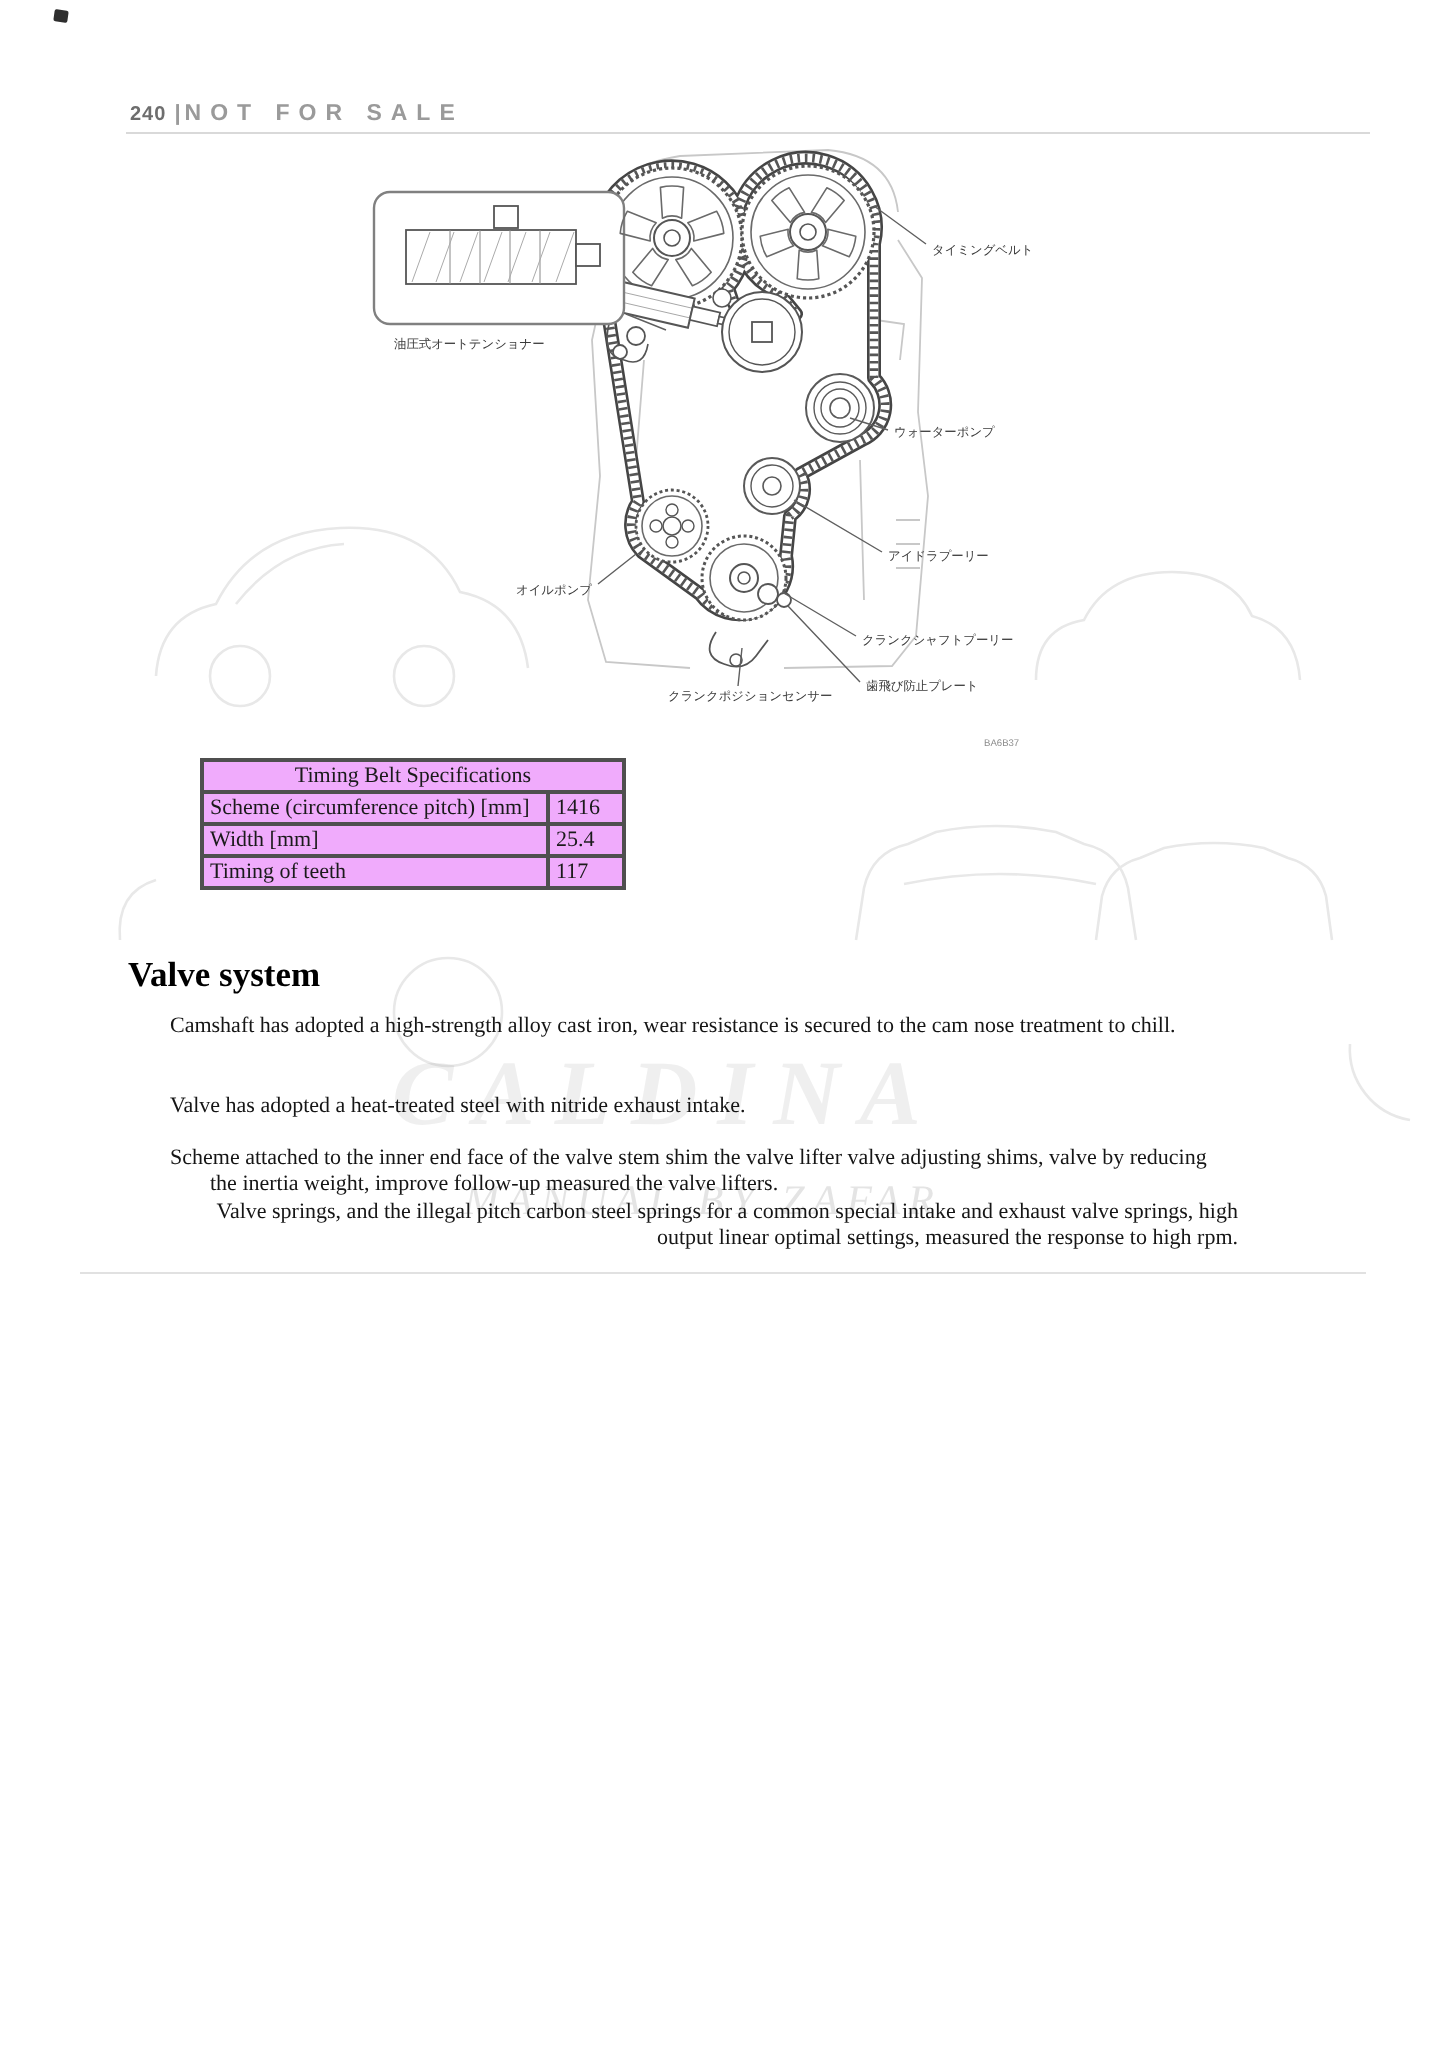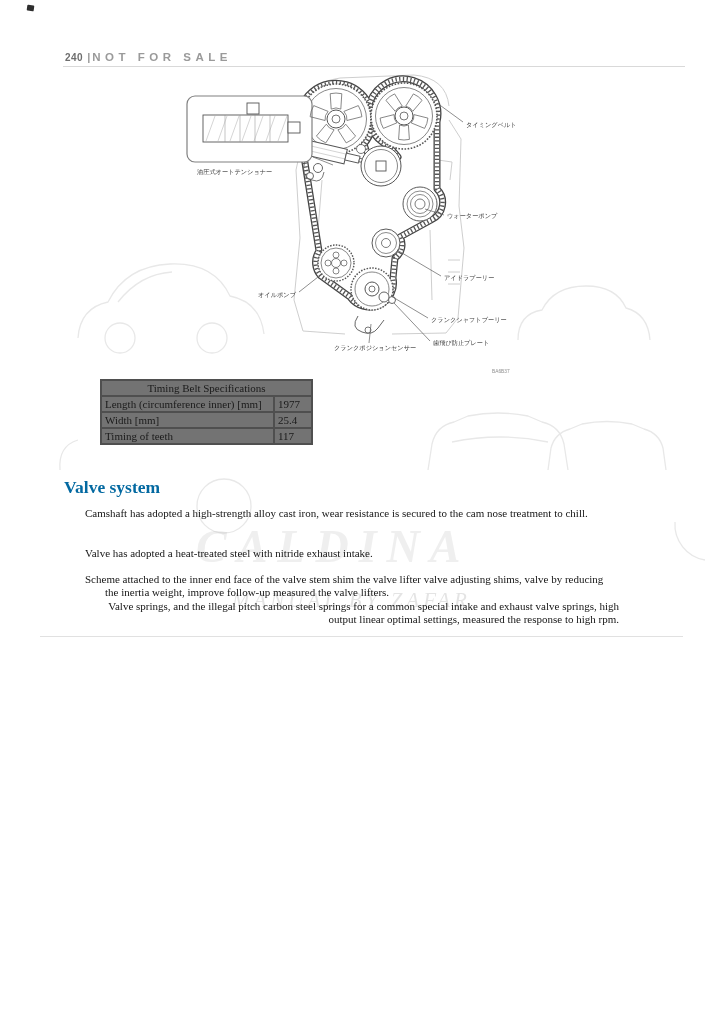--- a/index.html
+++ b/index.html
@@ -12,27 +12,27 @@
   .hdr .ttl{font-size:11.5px;font-weight:bold;letter-spacing:4.5px;color:#9a9a9a;}
   .hdr-rule{position:absolute;top:66px;left:63px;right:38px;border-top:1px solid #d9d9d9;}
   .speck{position:absolute;left:27px;top:5px;width:7px;height:6px;background:#2e2e2e;border-radius:1px;transform:rotate(8deg);}
   
   .diagram{position:absolute;left:75px;top:65px;width:555px;height:320px;}
   .bg-art{position:absolute;left:0;top:0;width:723px;height:1024px;pointer-events:none;}
   .jp{font-family:"Liberation Sans",sans-serif;font-size:6.2px;fill:#3a3a3a;}
   .figcode{font-family:"Liberation Sans",sans-serif;font-size:4.8px;fill:#8d8d8d;}
   
   .spec-table{position:absolute;left:100px;top:379px;border-collapse:separate;border-spacing:0;
-              border:1px solid #4f4f4f;font-size:11px;background:#737373;}
+              border:1px solid #4f4f4f;font-size:11px;background:#f0abfc;}
   .spec-table th,.spec-table td{border:1px solid #4f4f4f;padding:0 3px;height:14px;font-weight:normal;line-height:14px;}
   .spec-table th{text-align:center;}
   .spec-table td.lbl{width:165px;}
   .spec-table td.val{width:30px;}
   
-  .heading{position:absolute;left:64px;top:462px;font-size:17.5px;font-weight:bold;color:#0369a1;}
+  .heading{position:absolute;left:64px;top:462px;font-size:17.5px;font-weight:bold;color:#000000;}
   .para{position:absolute;left:105px;width:514px;text-indent:-20px;font-size:11px;line-height:13px;color:#151515;}
   .p0{top:496px;} .p1{top:536px;} .p2{top:562px;} .p3{top:589px;text-align:right;}
   
   .wm1{position:absolute;left:196px;top:520px;font-size:46px;font-style:italic;font-weight:bold;
        letter-spacing:10px;color:rgba(130,130,130,0.13);font-family:Liberation Serif, serif;white-space:nowrap;}
   .wm2{position:absolute;left:232px;top:588px;font-size:21px;font-style:italic;letter-spacing:4px;
        color:rgba(130,130,130,0.22);font-family:"Liberation Serif",serif;white-space:nowrap;}
   .bot-rule{position:absolute;top:636px;left:40px;right:40px;border-top:1px solid #e1e1e1;}
 </style>
 </head>
@@ -196,22 +196,22 @@
         <path d="M395.2,111.3 L385.9,100.3 A24 24 0 0 1 394.6,93.9 L402.3,106.2 A10 10 0 0 0 395.2,111.3 Z"></path>
       </g>
     </svg>
 
   <table class="spec-table">
     <tbody>
         <tr>
       <th colspan="2">Timing Belt Specifications</th>
     </tr>
     <tr>
-      <td class="lbl">Length (circumference inner) [mm]</td>
-      <td class="val">1977</td>
+      <td class="lbl">Scheme (circumference pitch) [mm]</td>
+      <td class="val">1416</td>
     </tr>
     <tr>
       <td class="lbl">Width [mm]</td>
       <td class="val">25.4</td>
     </tr>
     <tr>
       <td class="lbl">Timing of teeth</td>
       <td class="val">117</td>
     </tr>
   </tbody>

